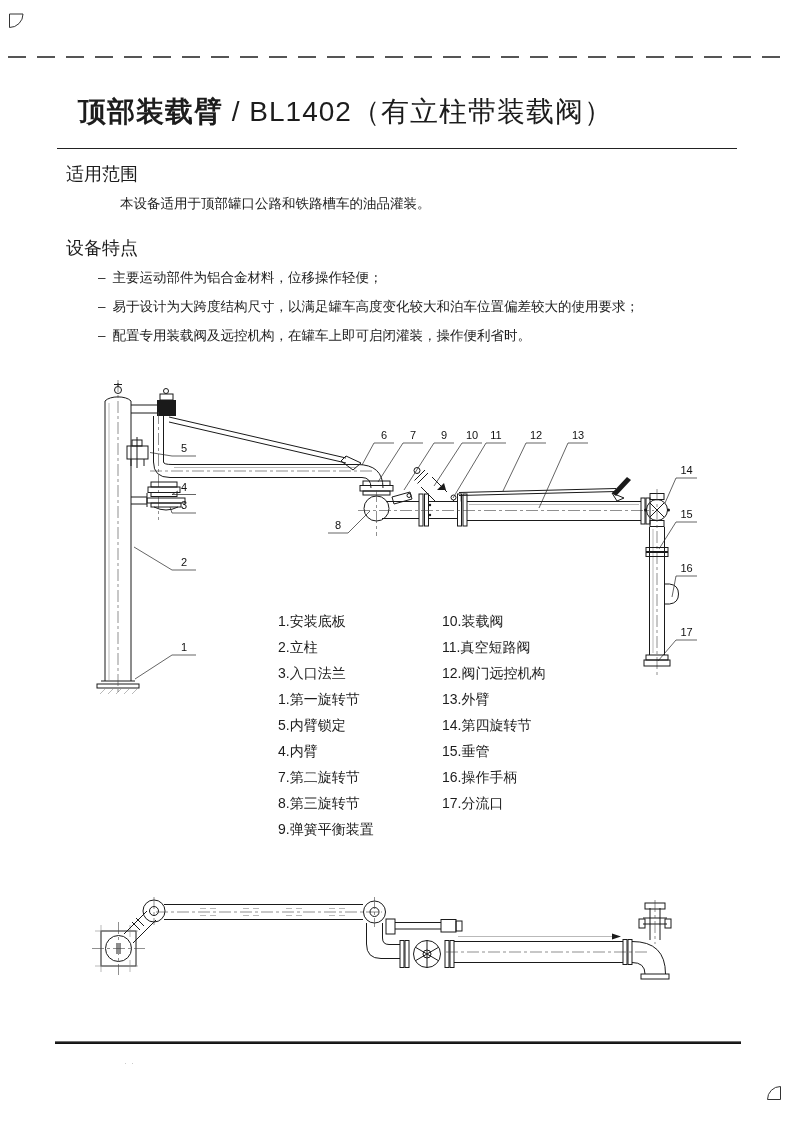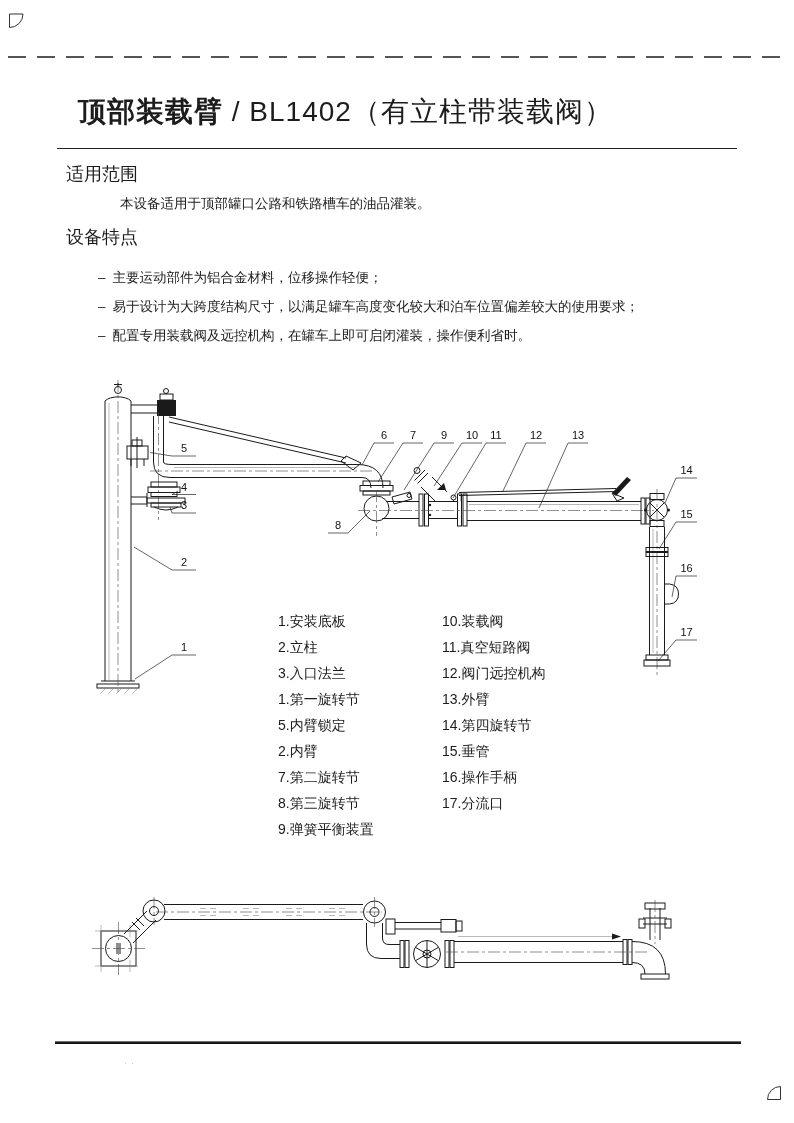--- a/index.html
+++ b/index.html
@@ -14,21 +14,21 @@
   
   #title{left:78px;top:95px;white-space:nowrap;font-size:28px;line-height:34px;letter-spacing:1px;}
   #title .t-main{font-weight:bold;}
   #title .t-mid{font-weight:normal;}
   #title .t-paren{font-family:"Liberation Serif", serif;font-weight:normal;}
   #title-rule{left:57px;top:148px;width:680px;height:0;border-top:1.5px solid #222;}
   
   .sec-head{font-size:18px;line-height:15px;}
   #scope-head{left:66px;top:167px;}
   #scope-body{left:100px;top:196px;font-size:13.5px;line-height:15px;margin-left:20px;}
-  #feat-head{left:66px;top:230px;}
+  #feat-head{left:66px;top:241px;}
   #feat-list{left:98px;top:271px;font-size:13.5px;}
   .bullet{height:14px;line-height:14px;margin-bottom:15px;white-space:nowrap;}
   .bullet .mk{display:inline-block;margin-right:7px;}
   
   .legend-col{position:absolute;font-size:14px;}
   #legend-left{left:278px;top:614px;}
   #legend-right{left:442px;top:614px;}
   .legend-item{height:14px;line-height:14px;margin-bottom:12px;white-space:nowrap;}
   
   svg .ln{stroke:#1a1a1a;fill:none;stroke-width:1;}
@@ -258,21 +258,21 @@
       <text class="num" x="686.5" y="636">17</text>
     </g>
   </svg>
 
   <div id="legend-left" class="legend-col">
     <div class="legend-item">1.安装底板</div>
     <div class="legend-item">2.立柱</div>
     <div class="legend-item">3.入口法兰</div>
     <div class="legend-item">1.第一旋转节</div>
     <div class="legend-item">5.内臂锁定</div>
-    <div class="legend-item">2.内臂</div>
+    <div class="legend-item">4.内臂</div>
     <div class="legend-item">7.第二旋转节</div>
     <div class="legend-item">8.第三旋转节</div>
     <div class="legend-item">9.弹簧平衡装置</div>
   </div>
   <div id="legend-right" class="legend-col">
     <div class="legend-item">10.装载阀</div>
     <div class="legend-item">11.真空短路阀</div>
     <div class="legend-item">12.阀门远控机构</div>
     <div class="legend-item">13.外臂</div>
     <div class="legend-item">14.第四旋转节</div>

